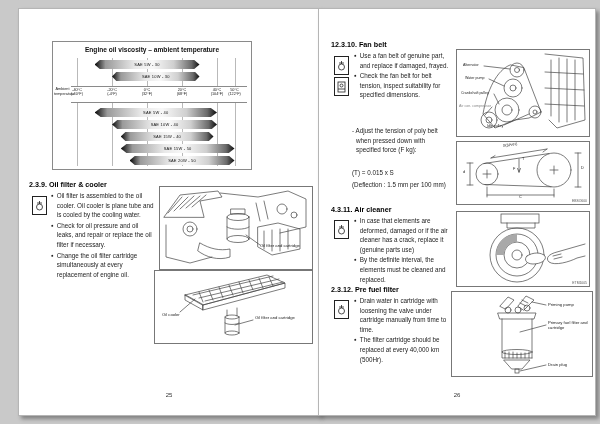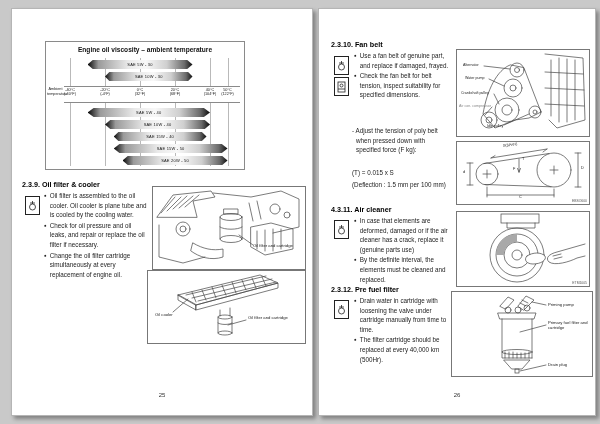--- a/index.html
+++ b/index.html
@@ -7,21 +7,21 @@
     position:relative;width:600px;height:424px;overflow:hidden;
     background:#c9c9c9;
     font-family:"Liberation Sans","DejaVu Sans",sans-serif;
     color:#1c1c1c;
   }
   .page{
     position:absolute;top:8px;height:406px;background:#fff;
     border:1px solid #b5b5b5;
     box-shadow:3px 3px 4px rgba(0,0,0,.35);
   }
-  .page-left{left:11px;width:300px;}
+  .page-left{left:18px;width:300px;}
   .page-right{left:318px;width:276px;}
   .page-num{position:absolute;top:383px;width:100%;text-align:center;font-size:6px;color:#333;}
 
   
   .chart-box{position:absolute;left:33px;top:32px;width:198px;height:127px;border:1px solid #8a8a8a;background:#fff;}
   .chart-title{position:absolute;top:4px;left:0;width:100%;text-align:center;font-size:6.6px;font-weight:bold;color:#111;}
   .plot{position:absolute;inset:0;}
   .gridline{position:absolute;top:16px;height:108px;width:1px;background:#b9b9b9;}
   .axis-band{position:absolute;left:18px;right:4px;top:44px;height:15px;background:#fff;border-top:1px solid #8a8a8a;border-bottom:1px solid #8a8a8a;}
   .tick-label{position:absolute;top:45.5px;width:26px;text-align:center;font-size:3.8px;line-height:1.2;color:#222;}
@@ -164,21 +164,21 @@
       </svg>
       <div class="fig-label" style="left:7px;top:41px;">Oil cooler</div>
       <div class="fig-label" style="left:100px;top:44px;width:44px;">Oil filter and cartridge</div>
     </div>
 
     <div class="page-num">25</div>
   </div>
 
   <div class="page page-right">
 
-    <div class="sec-head" style="left:12px;top:31px;">2.3.10. Fan belt</div>
+    <div class="sec-head" style="left:12px;top:31px;">12.3.10. Fan belt</div>
     <div class="icon-box" style="left:15px;top:47px;">
       <svg width="9" height="12" viewBox="0 0 9 12">
         <circle cx="4.5" cy="7" r="3"></circle>
           <path d="M4.5 1 L4.5 4 M2 3 L7 3"></path>
       </svg>
     </div>
     <div class="icon-box" style="left:15px;top:68px;">
       <svg width="9" height="12" viewBox="0 0 9 12">
         <rect x="1" y="1" width="7" height="10"></rect>
           <line x1="1" y1="8" x2="8" y2="8"></line>

